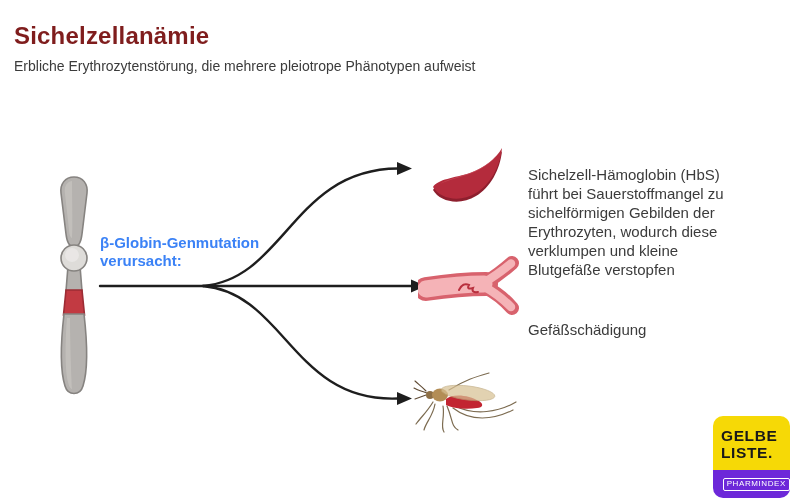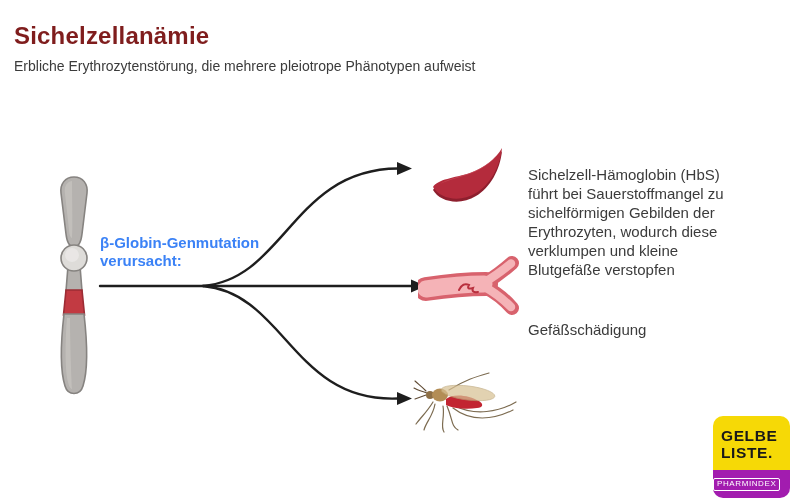--- a/index.html
+++ b/index.html
@@ -21,22 +21,22 @@
 
   .outcome-text { position:absolute; font-size:15px; color:#3b3b3b; line-height:19px;margin-top:46px; }
   .outcome-text.t1 { left:528px; top:119px; width:196px; }
   .outcome-text.t2 { left:528px; top:274px; width:196px; }
   .outcome-text.t3 { left:528px; top:380px; width:100px; }
 
   .logo { position:absolute; left:713px; top:416px; width:77px; height:74px; }
   .logo-top { width:77px; height:54px; background:#f6d906; border-radius:10px 10px 0 0;
               padding:11px 0 0 8px; }
   .logo-top .l1, .logo-top .l2 { font-size:15.5px; font-weight:bold; color:#191919; line-height:17px; letter-spacing:0.6px; }
-  .logo-bottom { width:77px; height:28px; background:#a21caf; border-radius:0 0 10px 10px;
-                 display:flex; align-items:center; justify-content:flex-start; }
+  .logo-bottom { width:77px; height:28px; background:#6d28d9; border-radius:0 0 10px 10px;
+                 display:flex; align-items:center; justify-content:flex-end; }
   .logo-bottom .sub { font-size:8px; color:#ffffff; border:1px solid #ffffff; border-radius:2px;
                       padding:0.5px 3px; letter-spacing:0.6px; line-height:10px; }
 </style>
 </head>
 <body>
 
 <div class="stage">
 
   <div class="title">Sichelzellanämie</div>
   <div class="subtitle">Erbliche Erythrozytenstörung, die mehrere pleiotrope Phänotypen aufweist</div>

